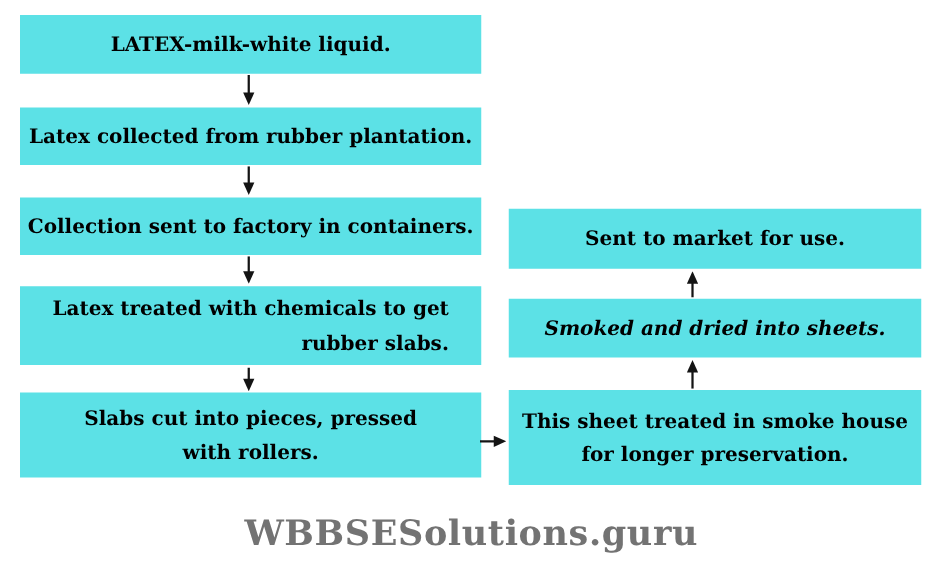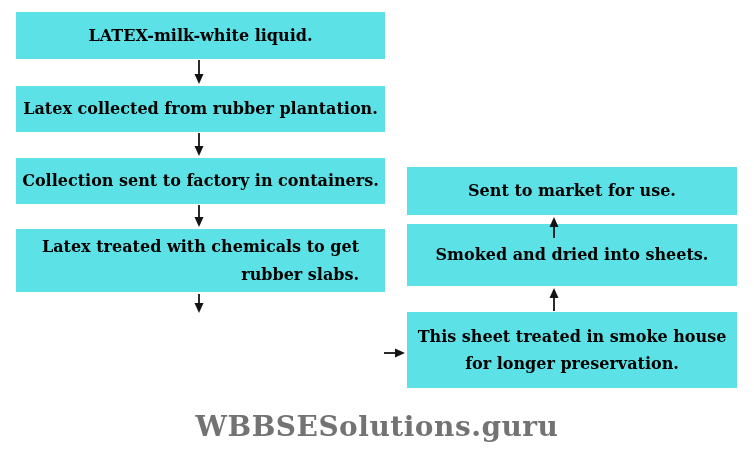--- a/index.html
+++ b/index.html
@@ -34,21 +34,21 @@
   .lbox { left: 16px; width: 369px; }
   .l1 { top: 12px;  height: 47px; }
   .l2 { top: 86px;  height: 46px; }
   .l3 { top: 158px; height: 46px; }
   .l4 { top: 229px; height: 63px; text-align: right; }
   .l5 { top: 314px; height: 68px; }
 
   
   .rbox { left: 407px; width: 330px; }
   .r1 { top: 167px; height: 48px; text-align: right; }
-  .r2 { top: 224px; height: 62px; }
+  .r2 { top: 239px; height: 47px; font-style: italic; }
   .r3 { top: 312px; height: 76px; }
 
   .arrow { position: absolute; }
   .arrow svg { display: block; }
   .a-d1 { left: 192px; top: 60px; }
   .a-d2 { left: 192px; top: 133px; }
   .a-d3 { left: 192px; top: 205px; }
   .a-d4 { left: 192px; top: 294px; }
   .a-u1 { left: 547px; top: 217px; }
   .a-u2 { left: 547px; top: 288px; }
@@ -109,20 +109,24 @@
 rubber slabs.</span>
   </div>
 
   <div class="arrow a-d4">
     <svg width="14" height="19" viewBox="0 0 14 19">
       <line x1="7" y1="0" x2="7" y2="11" stroke="#141414" stroke-width="1.8"></line>
       <polygon points="2.5,9 11.5,9 7,19" fill="#141414"></polygon>
     </svg>
   </div>
 
+  <div class="flow-box lbox l5">
+    <span class="box-label">Slabs cut into pieces, pressed
+with rollers.</span>
+  </div>
 
   <div class="arrow a-r1">
     <svg width="21" height="14" viewBox="0 0 21 14">
       <line x1="0" y1="7" x2="13" y2="7" stroke="#141414" stroke-width="1.8"></line>
       <polygon points="11,2.5 11,11.5 21,7" fill="#141414"></polygon>
     </svg>
   </div>
 
   <div class="flow-box rbox r3">
     <span class="box-label">This sheet treated in smoke house

